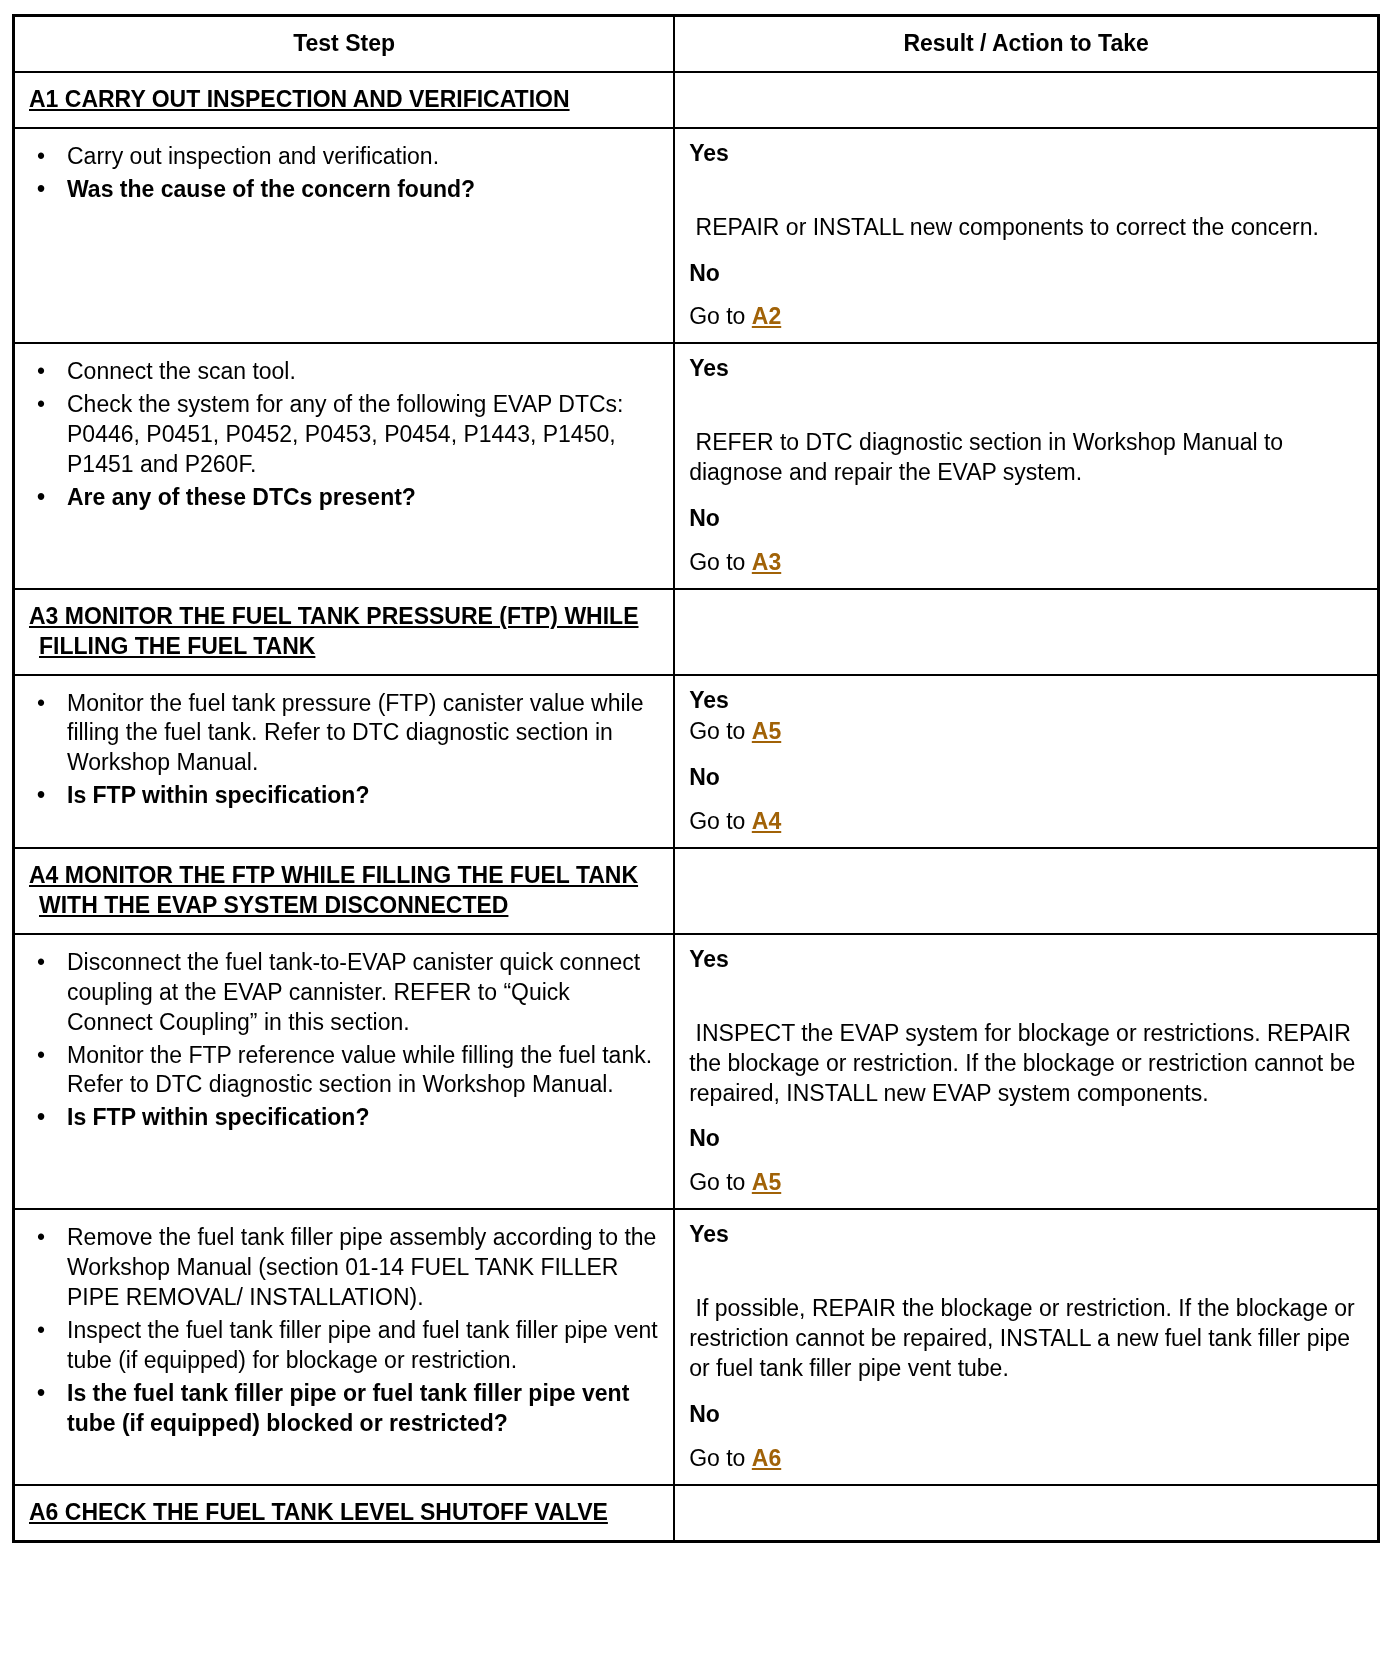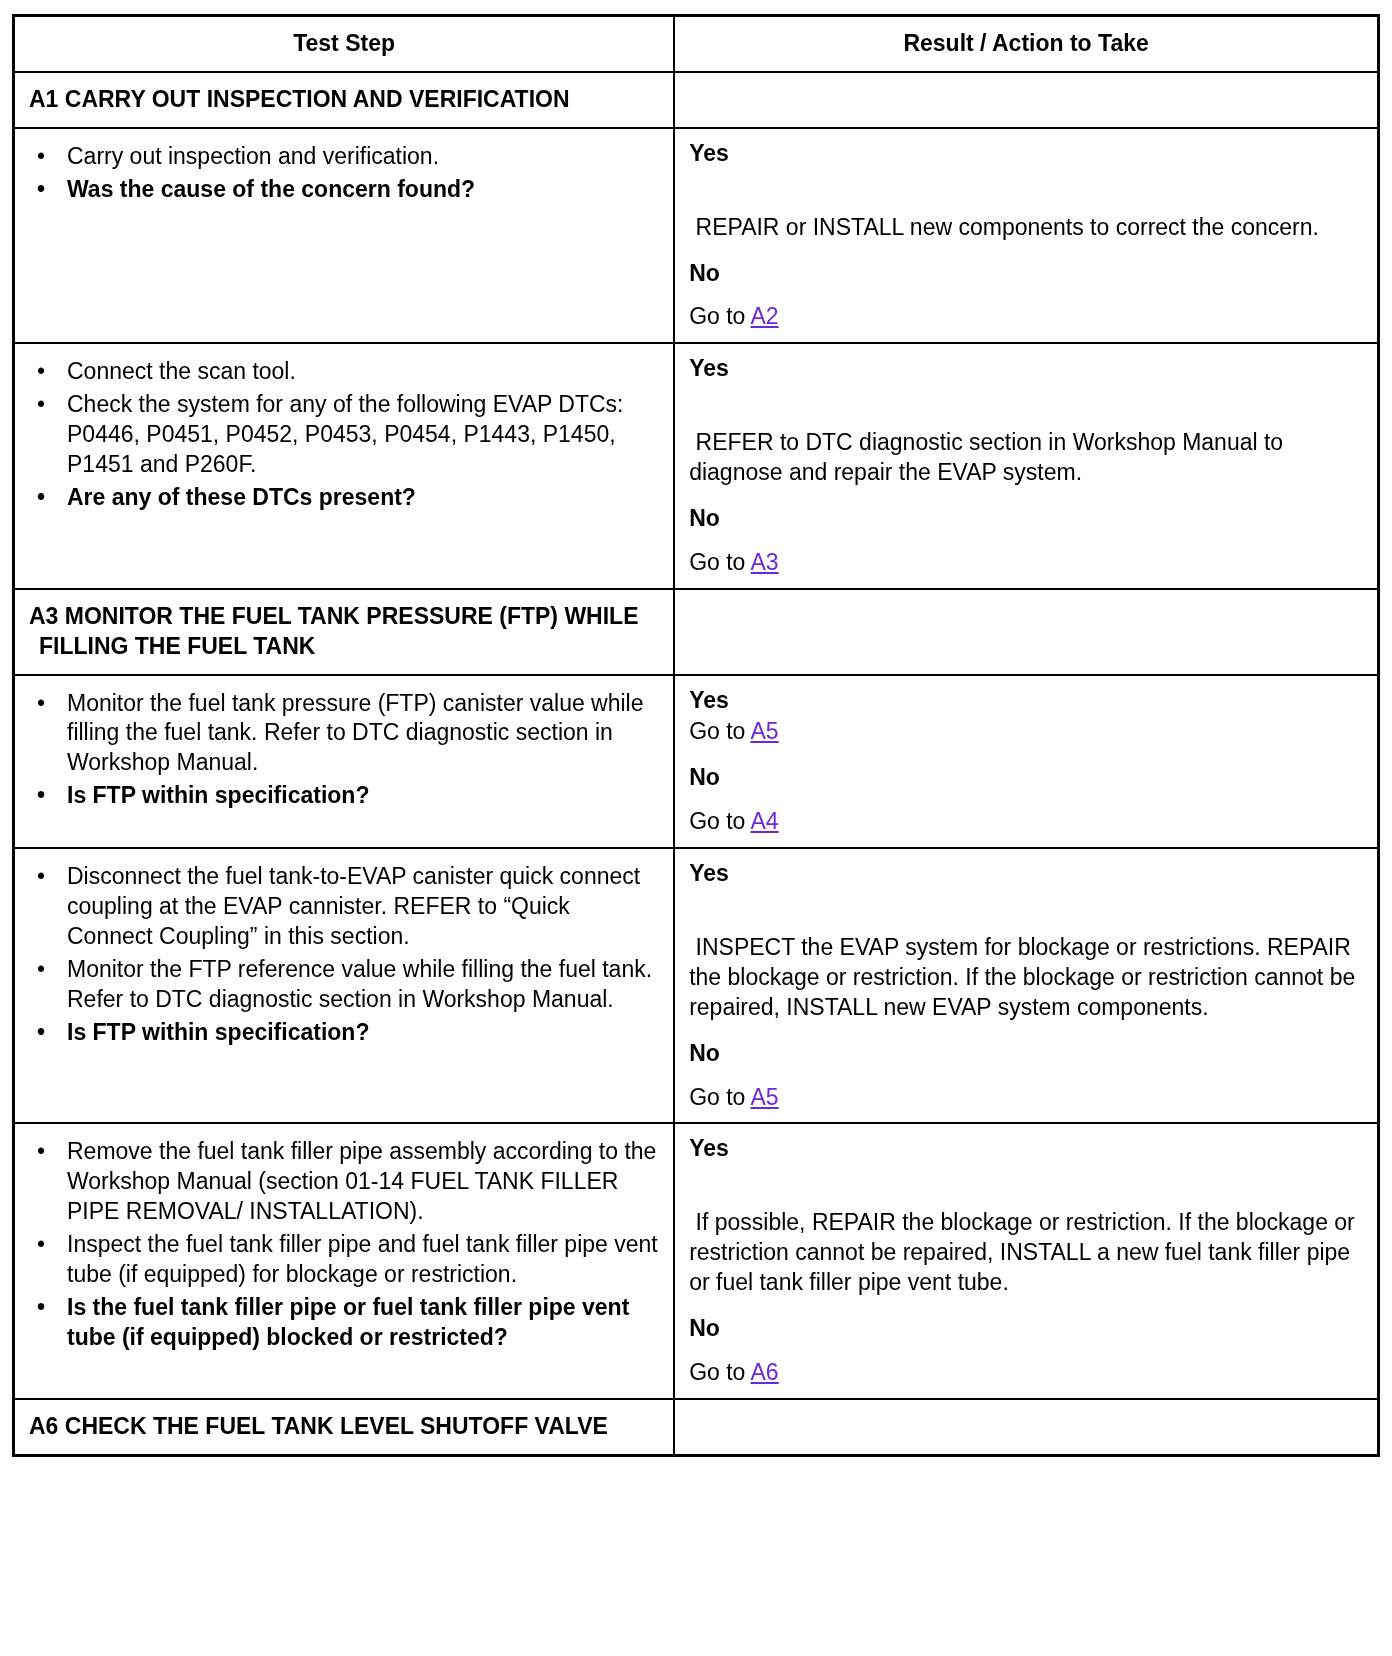--- a/index.html
+++ b/index.html
@@ -25,44 +25,45 @@
     border: 2px solid #000;
     vertical-align: top;
     padding: 10px 14px;
   }
   th.colhead {
     font-weight: bold;
     text-align: center;
     padding: 12px 10px;
   }
   td.title-cell { font-weight: bold; padding: 12px 14px; }
-  .title-text { display: block; padding-left: 10px; text-indent: -10px; }
+  .title-text { display: block; padding-left: 10px; text-indent: -10px; text-decoration: underline; }
   ul.step-list { margin: 0; padding: 0; list-style: none; }
   li.step {
     position: relative;
     padding-left: 38px;
     margin: 3px 0;
   }
   li.step::before {
     content: "\2022";
     position: absolute;
     left: 8px;
     top: 0;
   }
   li.step.q { font-weight: bold; }
   .result-cell p { margin: 0; }
   p.label { font-weight: bold; }
   p.detail { white-space: pre-wrap; margin-top: 44px; }
   .mt16 { margin-top: 16px !important; }
   .mt14 { margin-top: 14px !important; }
   .mt2  { margin-top: 2px  !important; }
   a.goto-link {
-    color: #6d28d9;
+    color: #a16207;
     text-decoration: underline;
     cursor: pointer;
+    font-weight: bold;
   }
 </style>
 </head>
 <body>
 
 <table class="pinpoint">
   <colgroup>
       <col class="c1">
       <col class="c2">
     </colgroup>
@@ -126,20 +127,26 @@
       </td>
       <td class="result-cell">
         <p class="label">Yes</p>
         <p class="goto mt2"><span>Go to </span><a href="#" class="goto-link">A5</a></p>
         <p class="label mt16">No</p>
         <p class="goto mt14"><span>Go to </span><a href="#" class="goto-link">A4</a></p>
       </td>
     </tr>
 
     <tr>
+      <td class="title-cell">
+          <span class="title-text">A4 MONITOR THE FTP WHILE FILLING THE FUEL TANK WITH THE EVAP SYSTEM DISCONNECTED</span>
+        </td>
+      <td></td>
+    </tr>
+    <tr>
       <td class="steps-cell">
         <ul class="step-list">
           <li class="step"><span>Disconnect the fuel tank-to-EVAP canister quick connect coupling at the EVAP cannister. REFER to “Quick Connect Coupling” in this section.</span></li>
           <li class="step"><span>Monitor the FTP reference value while filling the fuel tank. Refer to DTC diagnostic section in Workshop Manual.</span></li>
           <li class="step q"><span>Is FTP within specification?</span></li>
         </ul>
       </td>
       <td class="result-cell">
         <p class="label">Yes</p>
         <p class="detail"> INSPECT the EVAP system for blockage or restrictions. REPAIR the blockage or restriction. If the blockage or restriction cannot be repaired, INSTALL new EVAP system components.</p>

